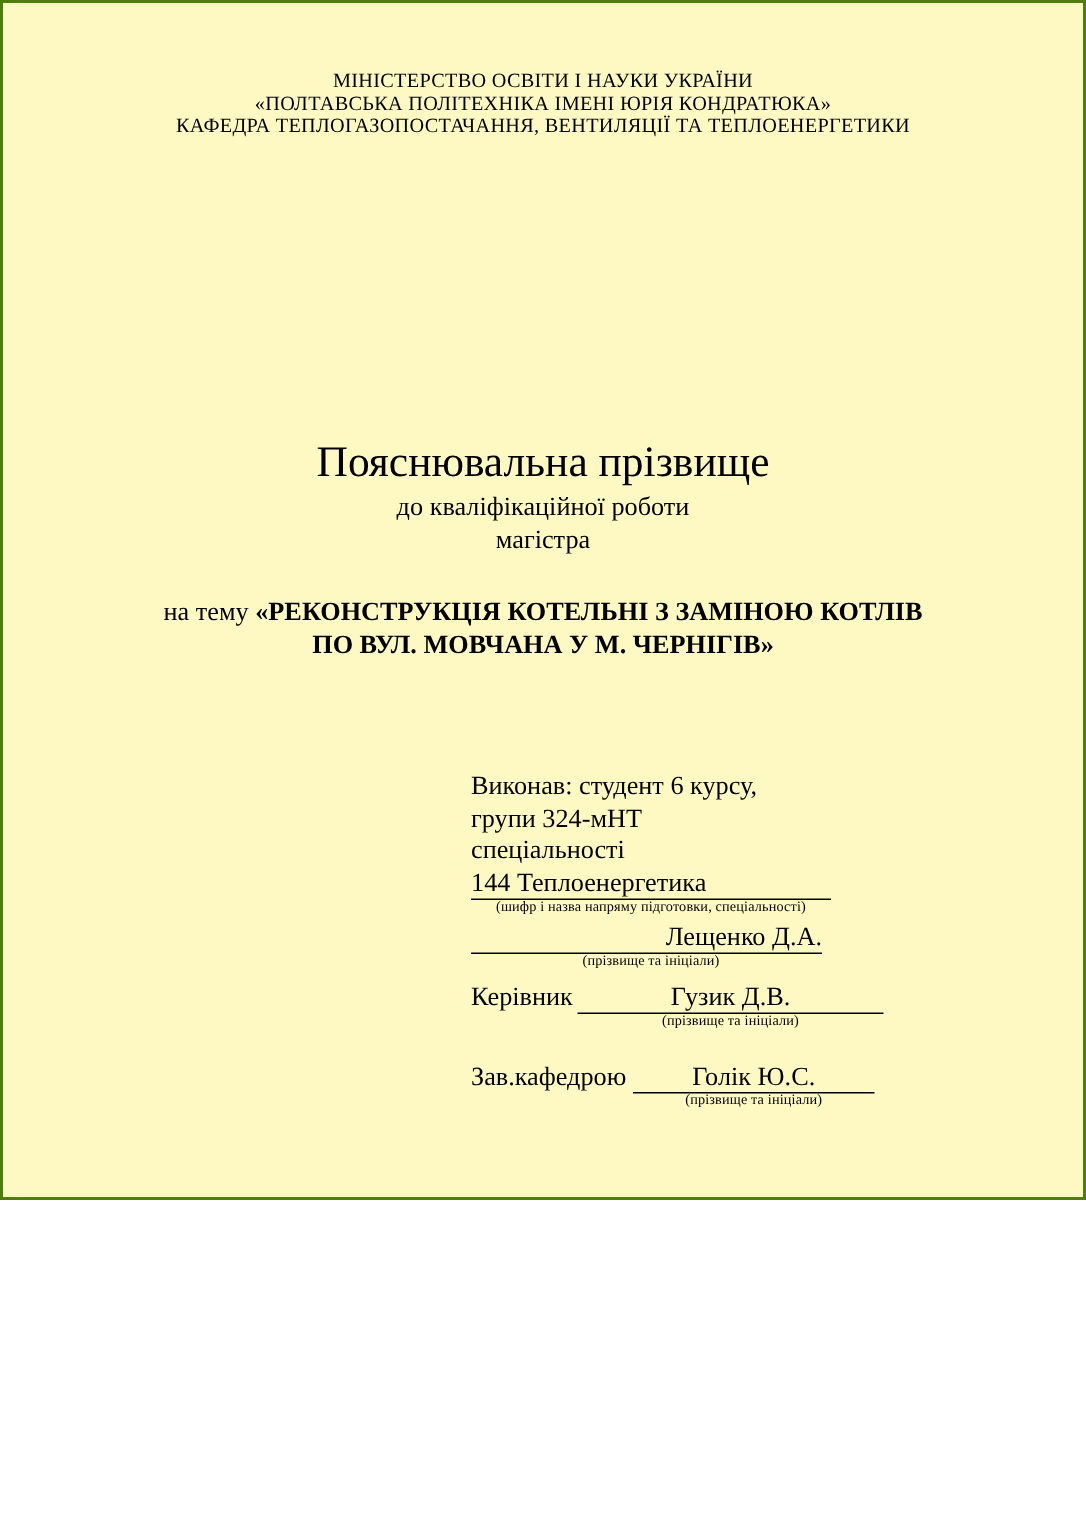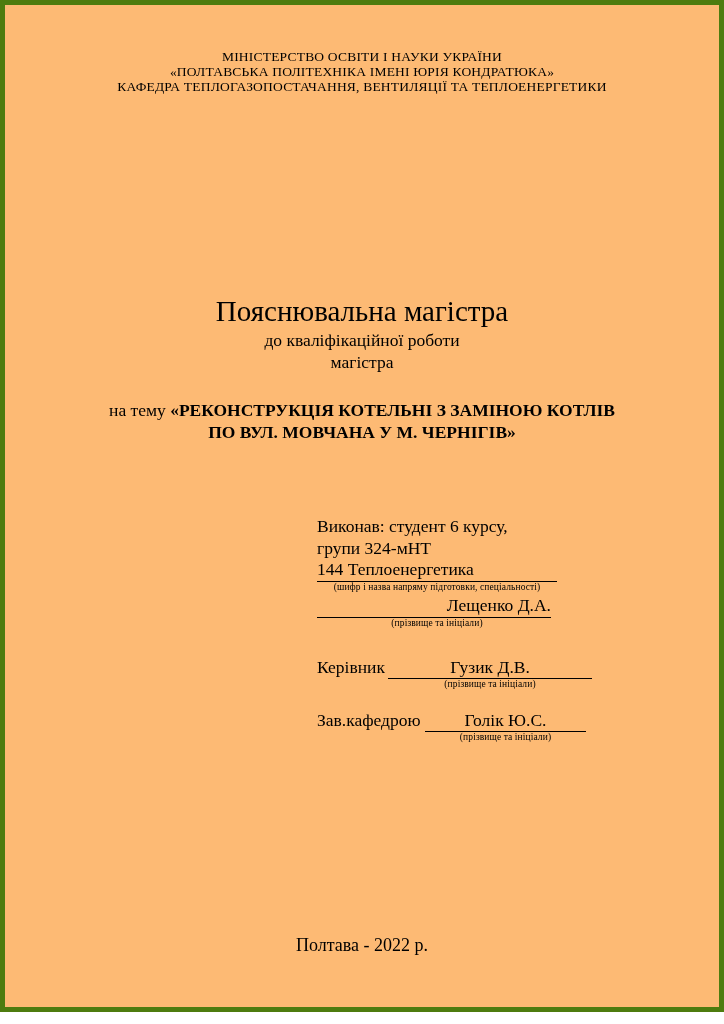--- a/index.html
+++ b/index.html
@@ -1,26 +1,26 @@
 <!DOCTYPE html>
 <html lang="uk"><head>
 <meta charset="utf-8">
 <title>Title Page</title>
 <style>
   * { margin: 0; padding: 0; box-sizing: border-box; }
   html, body { background: #ffffff; }
   .page {
     position: relative;
     width: 724px;
-    height: 1012px;
+    height: 800px;
     margin: 0 auto;
-    background: #fdba74;
+    background: #fef9c3;
     color: #000000;
     font-family: "Liberation Serif", "DejaVu Serif", serif;
-    border: 5px solid #4d7c0f;
+    border: 2px solid #4d7c0f;
     overflow: hidden;
   }
 
   
   .doc-header {
     position: absolute;
     top: 44px;
     left: 0;
     width: 100%;
     text-align: center;
@@ -119,33 +119,34 @@
 
 <div class="page">
 
   <div class="doc-header">
     <div>МІНІСТЕРСТВО ОСВІТИ І НАУКИ УКРАЇНИ</div>
     <div>«ПОЛТАВСЬКА ПОЛІТЕХНІКА ІМЕНІ ЮРІЯ КОНДРАТЮКА»</div>
     <div>КАФЕДРА ТЕПЛОГАЗОПОСТАЧАННЯ, ВЕНТИЛЯЦІЇ ТА ТЕПЛОЕНЕРГЕТИКИ</div>
   </div>
 
   <div class="title-block">
-    <div class="title-main">Пояснювальна магістра</div>
+    <div class="title-main">Пояснювальна прізвище</div>
     <div class="title-sub">до кваліфікаційної роботи</div>
     <div class="title-sub">магістра</div>
   </div>
 
   <div class="theme-block">
     <div><span>на тему </span><strong>«РЕКОНСТРУКЦІЯ КОТЕЛЬНІ З ЗАМІНОЮ КОТЛІВ</strong></div>
     <div><strong>ПО ВУЛ. МОВЧАНА У М. ЧЕРНІГІВ»</strong></div>
   </div>
 
   <div class="executor">
     <div>Виконав: студент 6 курсу,</div>
     <div>групи 324-мНТ</div>
+    <div>спеціальності</div>
     <div class="u-field">144 Теплоенергетика</div>
     <div class="caption">(шифр і назва напряму підготовки, спеціальності)</div>
     <div class="u-field narrow">Лещенко Д.А.</div>
     <div class="caption">(прізвище та ініціали)</div>
   </div>
 
   <div class="sig-row sig-supervisor"><span class="sig-label">Керівник</span><span class="sig-field"><span class="sig-name">Гузик Д.В.</span><span class="sig-caption caption">(прізвище та ініціали)</span></span></div>
 
   <div class="sig-row sig-dept-head"><span class="sig-label">Зав.кафедрою</span><span class="sig-field"><span class="sig-name">Голік Ю.С.</span><span class="sig-caption caption">(прізвище та ініціали)</span></span></div>
 

